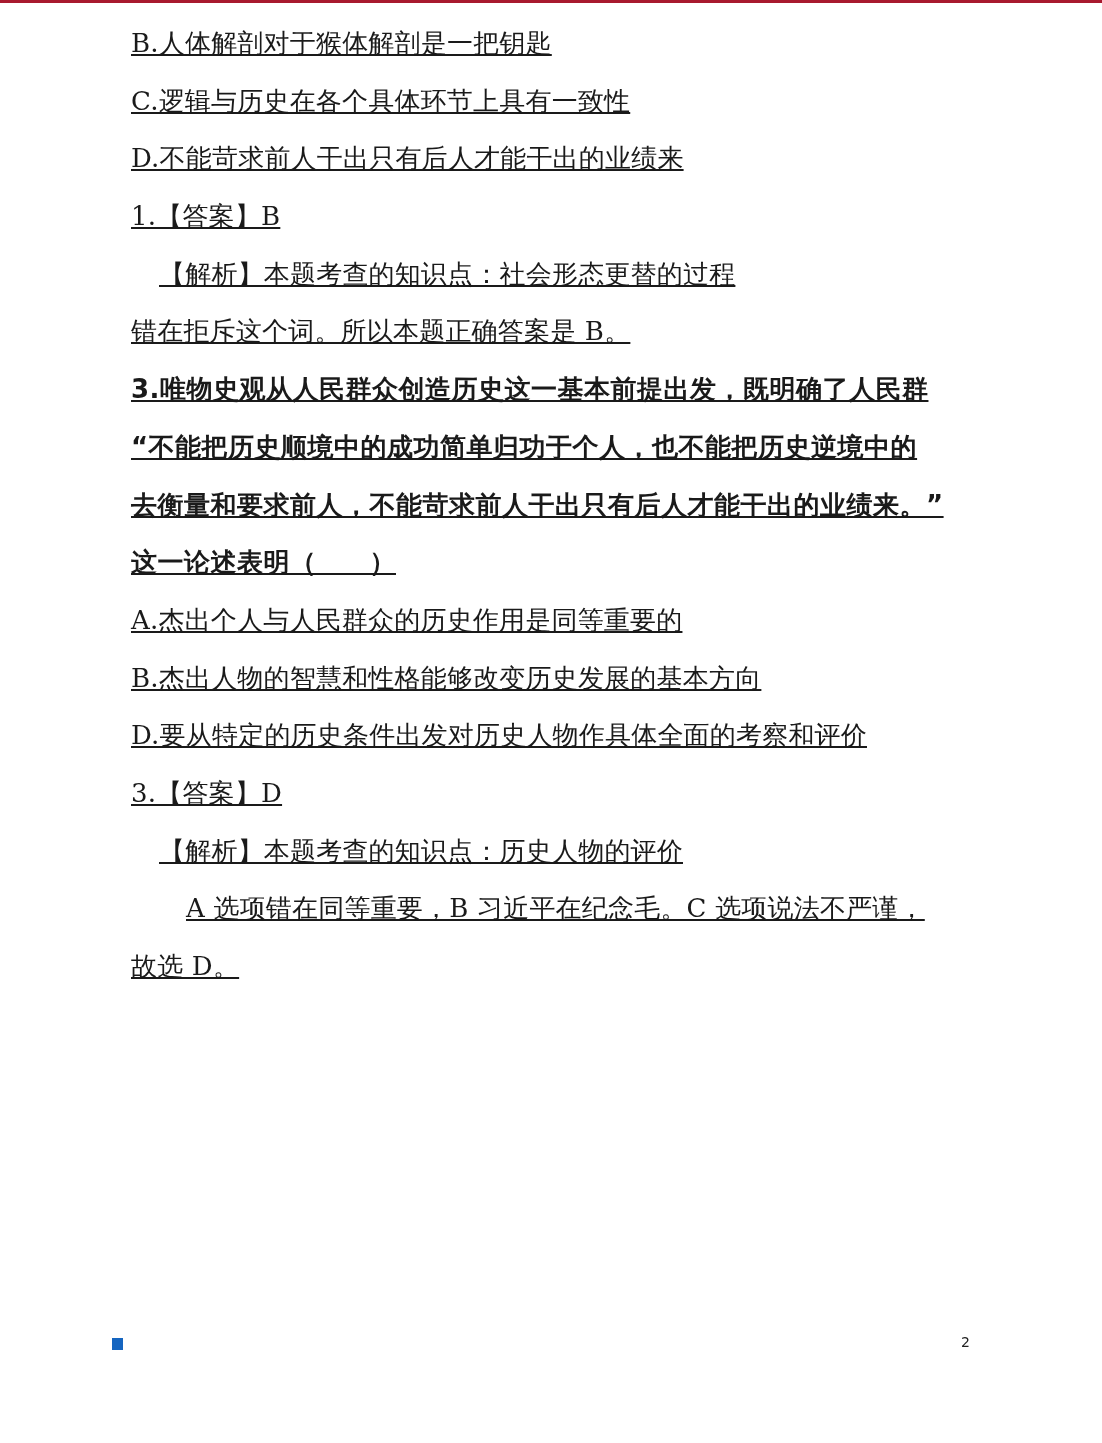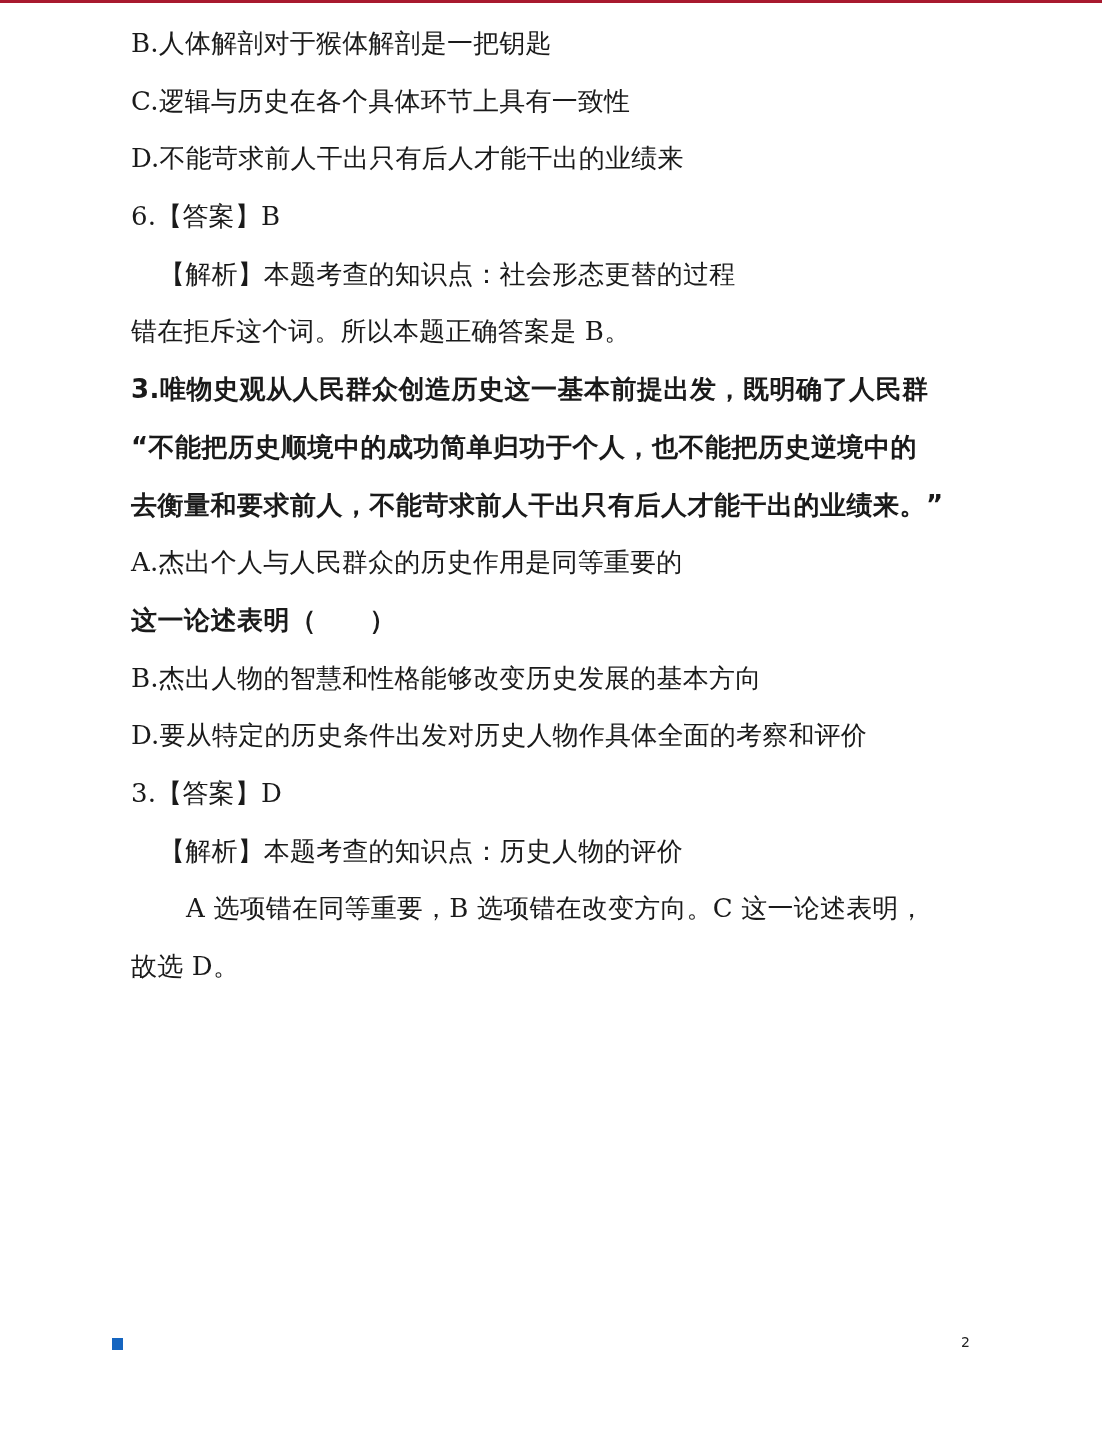--- a/index.html
+++ b/index.html
@@ -6,50 +6,50 @@
   body {
     width: 1102px; height: 1443px; position: relative; overflow: hidden;
     background: #ffffff;
     font-family: "DejaVu Serif", "Liberation Serif", serif;
     color: #1a1a1a;
   }
   .top-rule { position: absolute; left: 0; top: 0; width: 1102px; height: 3px; background: #a8192e; }
   .page { position: absolute; left: 131px; top: 15px; width: 840px; }
   .line {
     height: 57.7px; line-height: 57.7px; font-size: 26px; white-space: nowrap;
-    letter-spacing: 0.2px; overflow: visible;
+    letter-spacing: 0.2px; overflow: visible; text-decoration: underline;
   }
   .indent1 { padding-left: 28px; }
   .indent2 { padding-left: 38px; }
   .indent3 { padding-left: 55px; }
   .bold { font-family: "DejaVu Sans", "Liberation Sans", sans-serif; font-weight: bold; font-size: 26px; letter-spacing: 0.5px; }
   .footer-mark { position: absolute; left: 112px; top: 1338px; width: 11px; height: 12px; background: #1565c0; }
   .page-number { position: absolute; left: 961px; top: 1334px; font-family: "DejaVu Sans", sans-serif; font-size: 14px; color: #222; }
 </style>
 </head>
 <body>
 
 <div class="top-rule"></div>
 
 <div class="page">
   <div class="line">B.人体解剖对于猴体解剖是一把钥匙</div>
   <div class="line">C.逻辑与历史在各个具体环节上具有一致性</div>
   <div class="line">D.不能苛求前人干出只有后人才能干出的业绩来</div>
-  <div class="line">6.【答案】B</div>
+  <div class="line">1.【答案】B</div>
   <div class="line indent1">【解析】本题考查的知识点：社会形态更替的过程</div>
   <div class="line">错在拒斥这个词。所以本题正确答案是 B。</div>
 
   <div class="line bold">3.唯物史观从人民群众创造历史这一基本前提出发，既明确了人民群</div>
   <div class="line bold">“不能把历史顺境中的成功简单归功于个人，也不能把历史逆境中的</div>
   <div class="line bold">去衡量和要求前人，不能苛求前人干出只有后人才能干出的业绩来。”</div>
+  <div class="line bold">这一论述表明（　　）</div>
+
   <div class="line">A.杰出个人与人民群众的历史作用是同等重要的</div>
-
-  <div class="line bold">这一论述表明（　　）</div>
   <div class="line">B.杰出人物的智慧和性格能够改变历史发展的基本方向</div>
   <div class="line">D.要从特定的历史条件出发对历史人物作具体全面的考察和评价</div>
   <div class="line">3.【答案】D</div>
   <div class="line indent1">【解析】本题考查的知识点：历史人物的评价</div>
-  <div class="line indent3">A 选项错在同等重要，B 选项错在改变方向。C 这一论述表明，</div>
+  <div class="line indent3">A 选项错在同等重要，B 习近平在纪念毛。C 选项说法不严谨，</div>
   <div class="line">故选 D。</div>
 </div>
 
 <div class="footer-mark"></div>
 <div class="page-number">2</div>
 
 </body></html>

